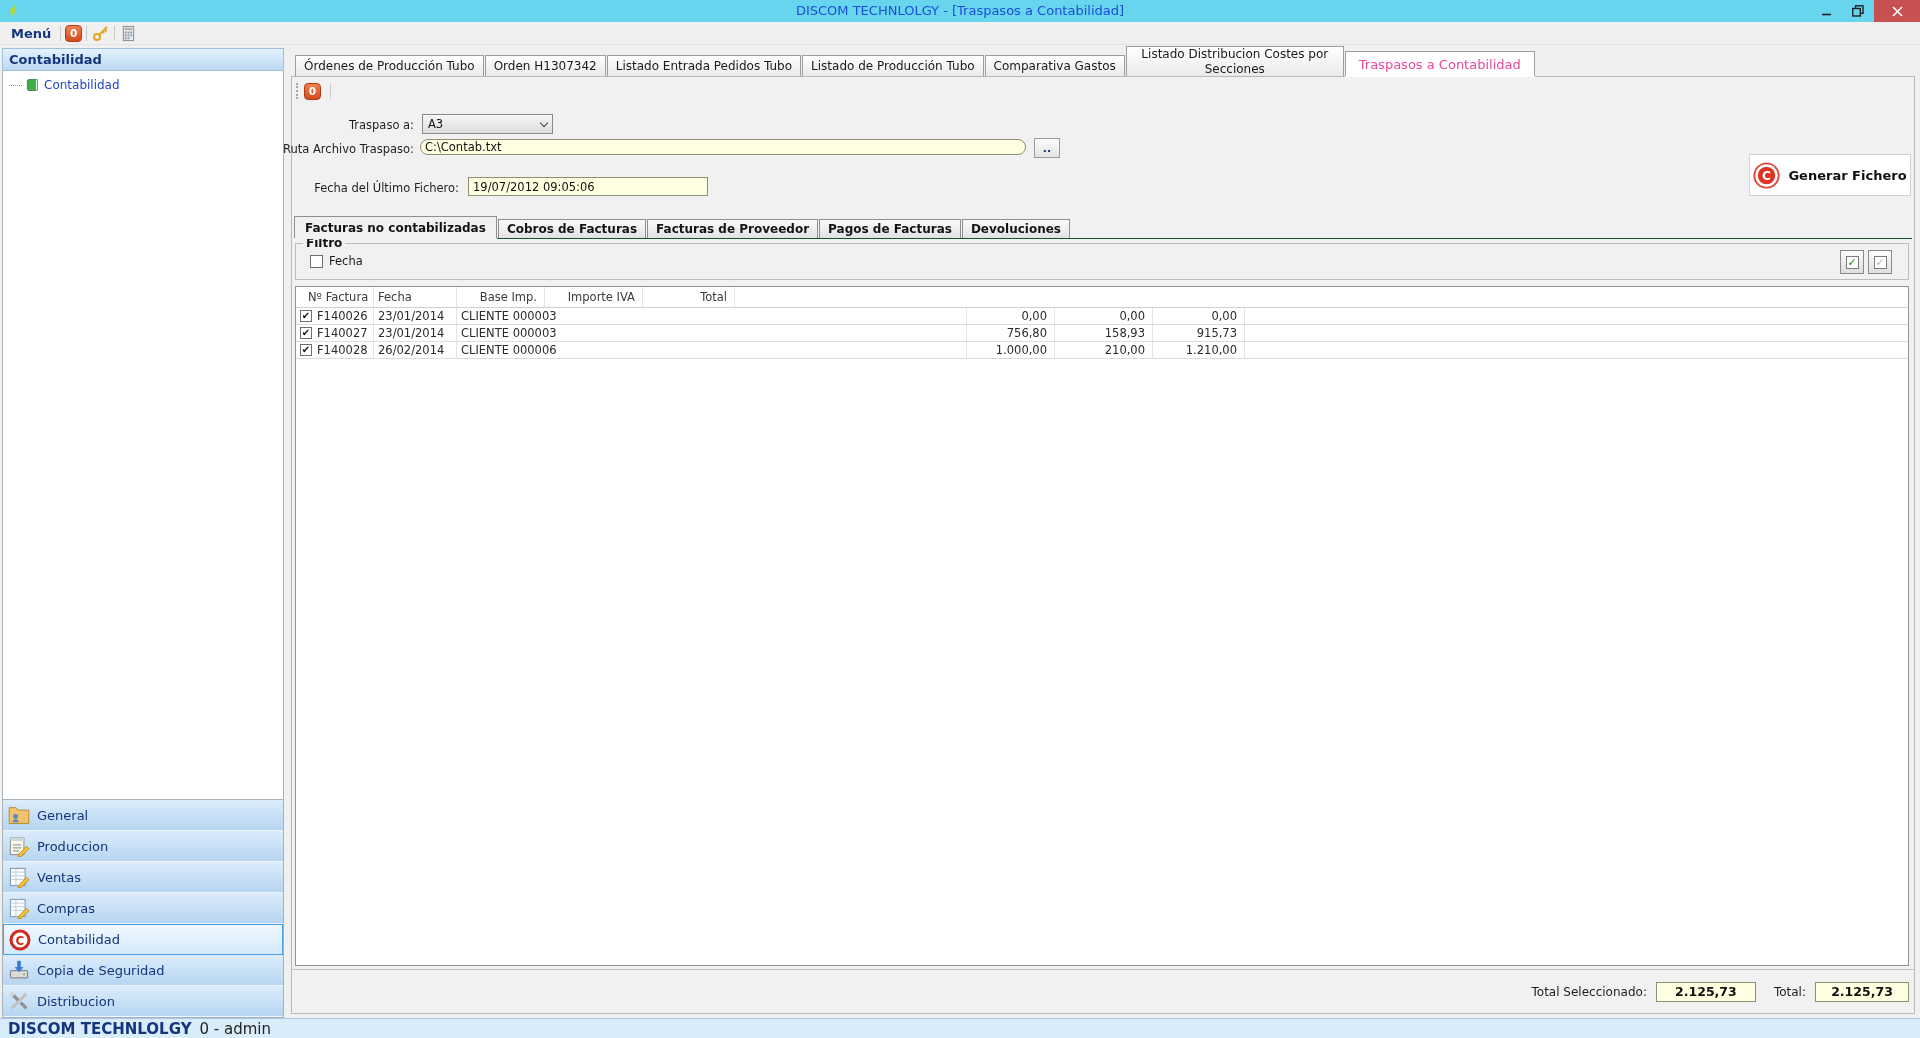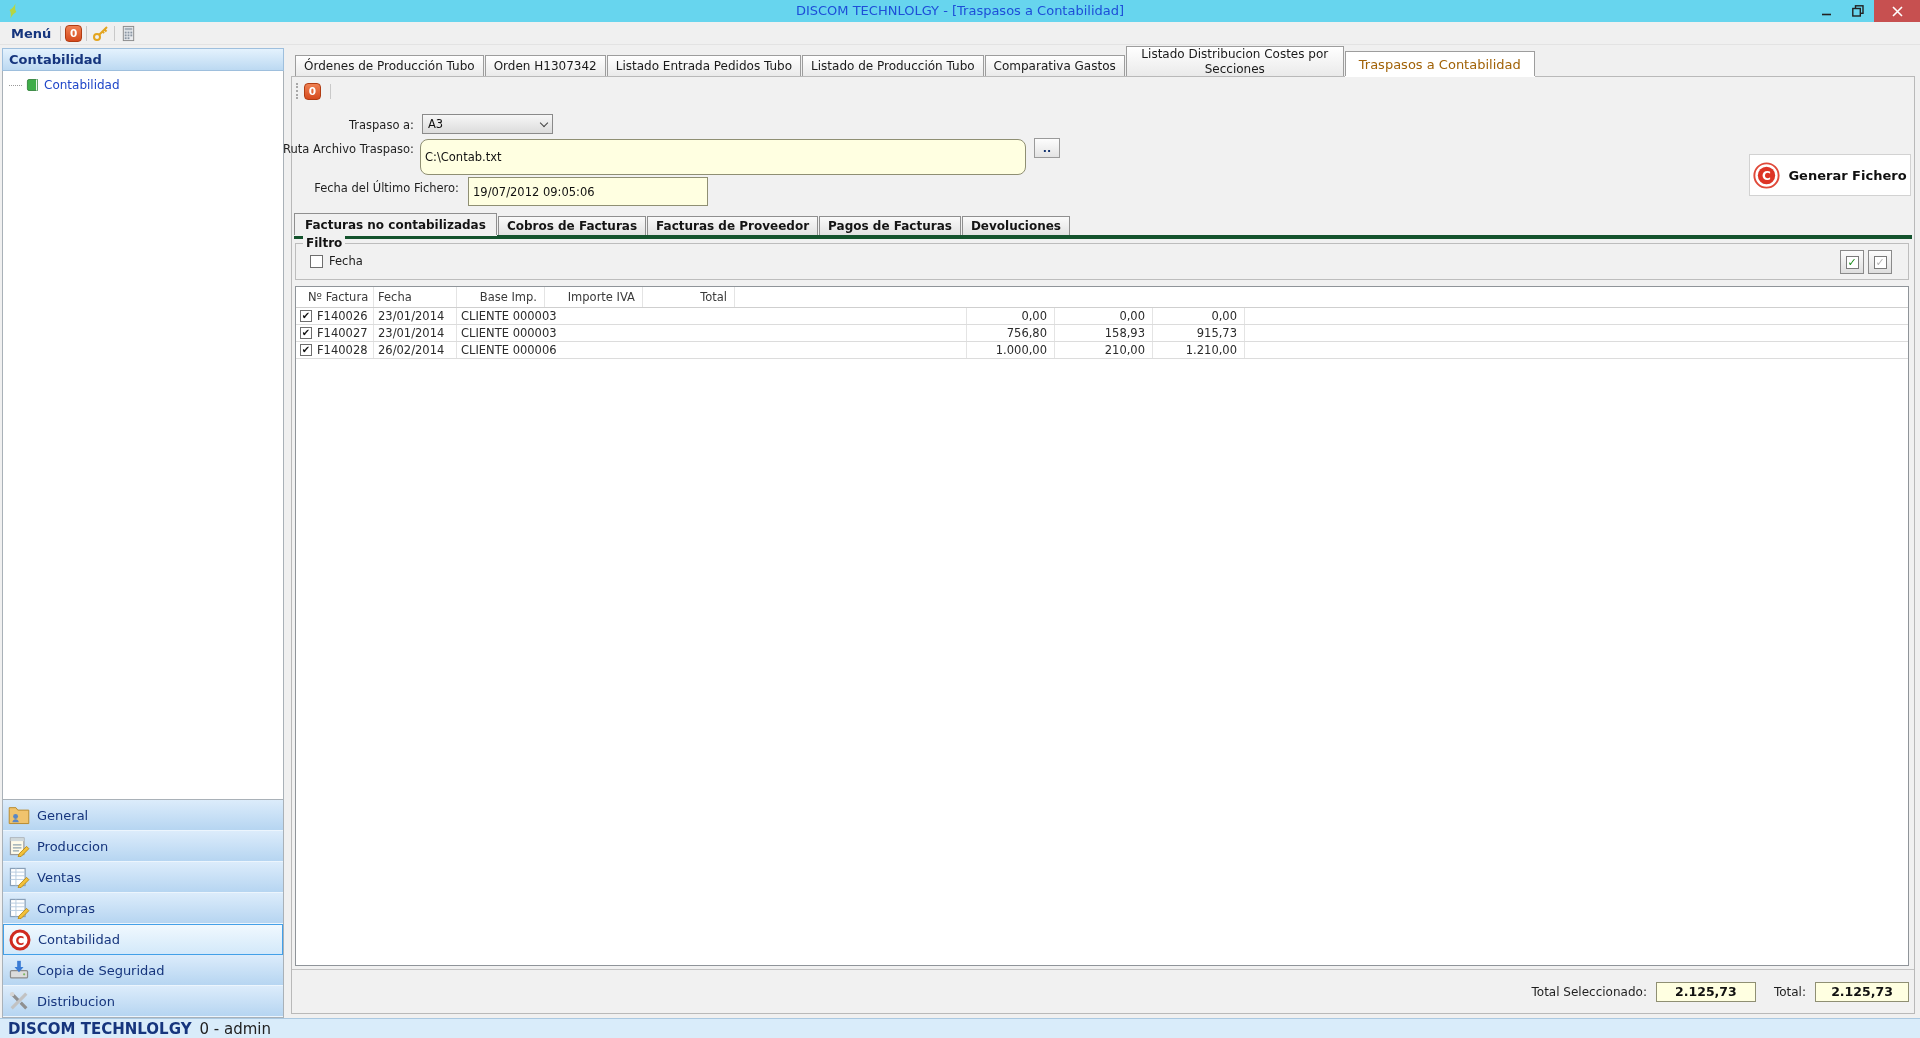--- a/index.html
+++ b/index.html
@@ -34,35 +34,35 @@
   .nav-item.selected { background:linear-gradient(#f0f8fe,#d3e9fa); border:1px solid #43a0e8; }
   .nav-item .icon { width:24px; height:24px; flex:none; display:flex; align-items:center; justify-content:center; }
   .nav-item .icon svg { width:22px; height:22px; }
   .nav-label { font-weight:normal; color:#16357d; font-size:13px; }
 
   
   .content { position:absolute; left:291px; top:0; right:5px; bottom:4px; }
   .tabstrip { display:flex; align-items:flex-end; height:31px; padding-left:4px; position:relative; z-index:2; }
   .tab { border:1px solid #9d9d9d; border-bottom:none; background:linear-gradient(#ffffff,#eaeaea); padding:0 8px; height:21px; display:flex; align-items:center; font-size:12px; color:#1a1a1a; margin-right:1px; white-space:nowrap; }
   .tab.multiline { height:30px; width:218px; font-size:12px; white-space:normal; text-align:center; justify-content:center; line-height:1.2; padding:0 6px; }
-  .tab.active { height:25px; background:#fff; color:#a16207; font-size:13px; padding:0 13px; position:relative; z-index:3; box-shadow:0 1px 0 0 #fff; }
+  .tab.active { height:25px; background:#fff; color:#ec4899; font-size:13px; padding:0 13px; position:relative; z-index:3; box-shadow:0 1px 0 0 #fff; }
 
   .content-panel { position:absolute; top:31px; left:0; right:0; bottom:0; border:1px solid #b9b9b9; background:#f1f1f1; }
 
   .panel-toolbar { position:absolute; top:3px; left:4px; height:22px; display:flex; align-items:center; gap:5px; }
   .grip { width:3px; height:16px; border-left:2px dotted #a8a8a8; }
 
   .flabel { position:absolute; white-space:nowrap; font-size:11.5px; color:#1f1f1f; }
   .combo { position:absolute; left:130px; top:37px; width:131px; height:20px; background:linear-gradient(#f7f7f7,#dcdcdc); border:1px solid #8a8a8a; display:flex; align-items:center; padding:0 5px; font-size:11.5px; color:#111; }
   .chev { margin-left:auto; width:6px; height:6px; border-right:1.5px solid #444; border-bottom:1.5px solid #444; transform:rotate(45deg); margin-top:-3px; }
   .yfield { background:#ffffe1; border:1px solid #8f8f73; font-size:11.5px; color:#111; padding:1px 4px; font-family:inherit; position:absolute; }
   .btn-browse { position:absolute; left:742px; top:61px; width:26px; height:20px; background:linear-gradient(#fdfdfd,#e3e3e3); border:1px solid #9a9a9a; font-size:11px; font-weight:bold; color:#10306e; display:flex; align-items:center; justify-content:center; }
   .btn-generar { position:absolute; top:77px; right:3px; width:162px; height:42px; background:#fff; border:1px solid #d2d2d2; display:flex; align-items:center; justify-content:center; gap:8px; font-weight:bold; font-size:13px; color:#101010; }
 
-  .subtabs { position:absolute; top:139px; left:2px; right:2px; height:23px; display:flex; align-items:flex-end; border-bottom:4px solid #14532d; }
+  .subtabs { position:absolute; top:139px; left:2px; right:2px; height:23px; display:flex; align-items:flex-end; border-bottom:1px solid #14532d; }
   .subtab { border:1px solid #8f8f8f; border-bottom:none; background:linear-gradient(#fafafa,#e2e2e2); font-weight:bold; font-size:12px; color:#141414; padding:0 8px; height:19px; display:flex; align-items:center; margin-right:1px; white-space:nowrap; }
   .subtab.active { height:22px; background:#f1f1f1; position:relative; z-index:2; box-shadow:0 1px 0 0 #f1f1f1; padding:0 10px; }
 
   .filterbox { position:absolute; top:166px; left:3px; right:5px; height:37px; border:1px solid #bdbdbd; }
   .filter-legend { position:absolute; top:-8px; left:7px; background:#f1f1f1; padding:0 3px; font-weight:bold; font-size:12px; color:#111; }
   .fcheck { position:absolute; left:14px; top:10px; display:flex; align-items:center; gap:6px; font-size:11.5px; color:#1b1b1b; }
   .cbox { width:13px; height:13px; border:1px solid #6e6e6e; background:#fff; }
   .fbtn { position:absolute; top:6px; width:24px; height:24px; border:1px solid #8a8a8a; background:linear-gradient(#fdfdfd,#dedede); display:flex; align-items:center; justify-content:center; }
   .fbtn.b1 { right:44px; } .fbtn.b2 { right:16px; }
   .mini-cb { width:13px; height:13px; border:1px solid #7a7a7a; background:#fff; display:flex; align-items:center; justify-content:center; font-size:11px; font-weight:bold; line-height:1; }
@@ -261,25 +261,25 @@
         <span class="tb-sep"></span>
       </div>
 
       <span class="flabel" style="top:41px; right:1500px;">Traspaso a:</span>
       <div class="combo">
         <span>A3</span>
         <span class="chev"></span>
       </div>
 
       <span class="flabel" style="top:65px; right:1500px;">Ruta Archivo Traspaso:</span>
-      <input class="yfield" style="left: 128px; top: 62px; width: 606px; height: 36px; border-radius: 8px;" value="C:\Contab.txt">
+      <input class="yfield" style="left: 128px; top: 62px; width: 606px; height: 16px; border-radius: 8px;" value="C:\Contab.txt">
       <div class="btn-browse">..</div>
 
       <span class="flabel" style="top:104px; right:1455px;">Fecha del Último Fichero:</span>
-      <input class="yfield" style="left: 176px; top: 100px; width: 240px; height: 29px;" value="19/07/2012 09:05:06">
+      <input class="yfield" style="left: 176px; top: 100px; width: 240px; height: 19px;" value="19/07/2012 09:05:06">
 
       <div class="btn-generar">
         <span style="display:flex">
           <svg viewBox="0 0 28 28" width="27" height="27">
               <circle cx="14" cy="14" r="12.6" fill="none" stroke="#e04a3a" stroke-width="2"></circle>
               <circle cx="14" cy="14" r="9" fill="#dd3426"></circle>
               <text x="14" y="18.4" font-size="12.5" font-weight="bold" fill="#ffffff" text-anchor="middle" font-family="DejaVu Sans">C</text>
             </svg>
         </span>
         <span>Generar Fichero</span>

